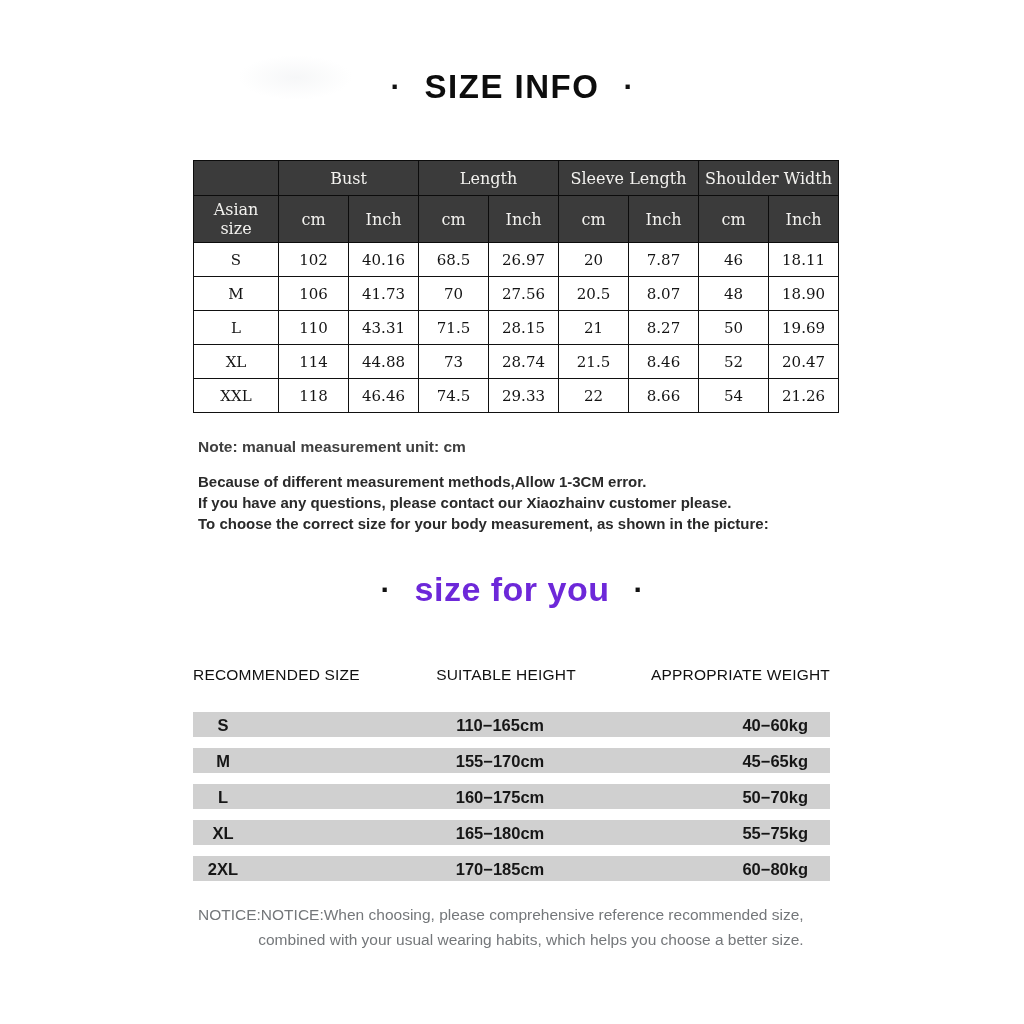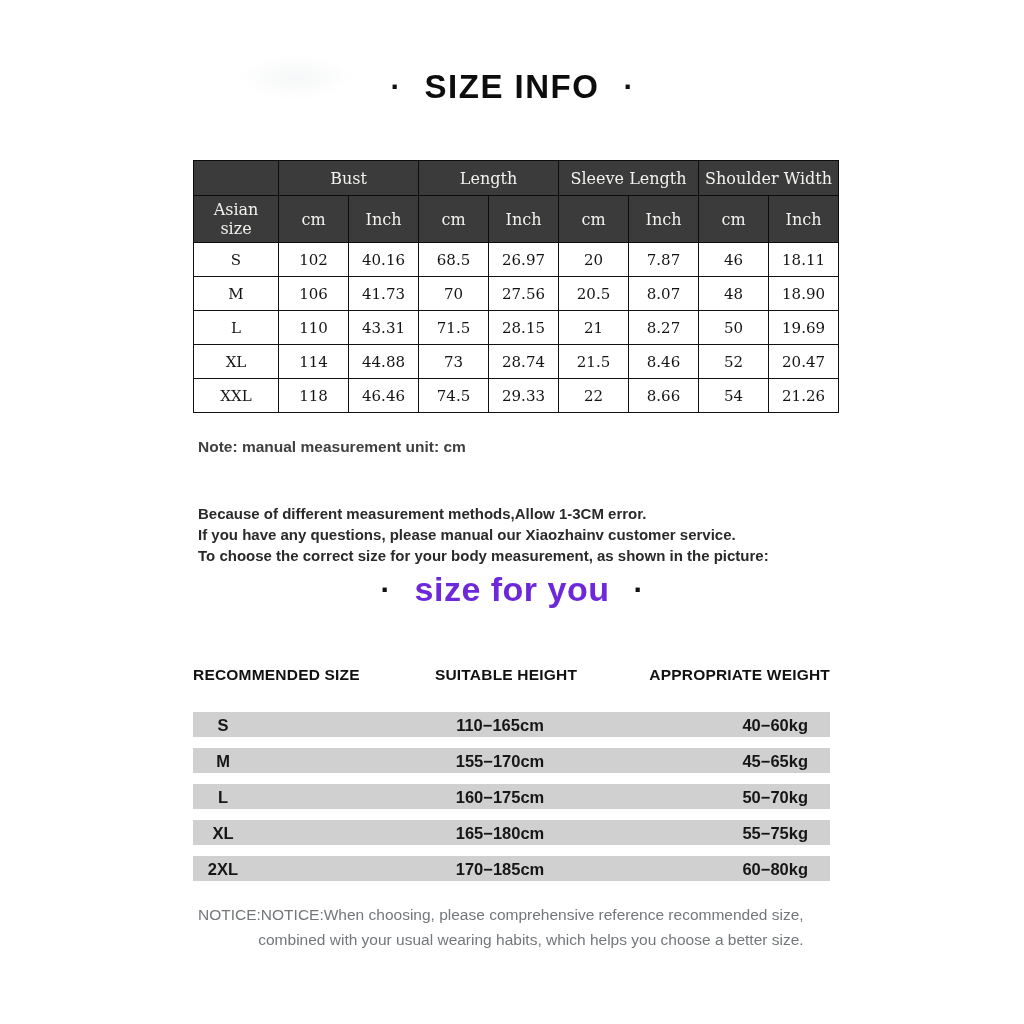--- a/index.html
+++ b/index.html
@@ -52,30 +52,30 @@
   .size-table tr.group-row{height:35px;}
   .size-table tr.unit-row{height:34px;}
   .size-table tr.data-row{height:34px;}
   .size-table td.body-cell{background:#ffffff;color:#141414;font-size:15px;}
   
   .unit-note{
     position:absolute;left:198px;top:438px;
     font-size:15.5px;font-weight:600;color:#404040;
   }
   .note-lines{
-    position:absolute;left:198px;top:503px;
+    position:absolute;left:198px;top:471px;
     font-size:15px;font-weight:600;color:#2a2a2a;line-height:21px;
   }
   
   .fit-table{
     position:absolute;left:193px;top:666px;width:637px;
   }
   .fit-head{
     position:relative;height:22px;margin-bottom:24px;
-    font-size:15.5px;font-weight:700;color:#111;letter-spacing:0.2px;
+    font-size:15.5px;font-weight:400;color:#111;letter-spacing:0.2px;
   }
   .fit-head .h-size{position:absolute;left:0;top:0;}
   .fit-head .h-height{position:absolute;left:313px;top:0;transform:translateX(-50%);}
   .fit-head .h-weight{position:absolute;right:0;top:0;}
   .fit-row{
     position:relative;height:25px;margin-bottom:11px;
     background:#d0d0d0;
     font-size:16.5px;font-weight:700;color:#161616;
   }
   .fit-row .c-size{
@@ -193,21 +193,21 @@
       <td class="body-cell">8.66</td>
       <td class="body-cell">54</td>
       <td class="body-cell">21.26</td>
     </tr>
   </tbody>
     </table>
 
   <div class="unit-note">Note: manual measurement unit: cm</div>
   <div class="note-lines">
     <div>Because of different measurement methods,Allow 1-3CM error.</div>
-    <div>If you have any questions, please manual our Xiaozhainv customer service.</div>
+    <div>If you have any questions, please contact our Xiaozhainv customer please.</div>
     <div>To choose the correct size for your body measurement, as shown in the picture:</div>
   </div>
 
   <div class="title-row title-size-for-you">
     <span class="title-dot">·</span>
     <span class="title-text">size for you</span>
     <span class="title-dot">·</span>
   </div>
 
   <div class="fit-table">

